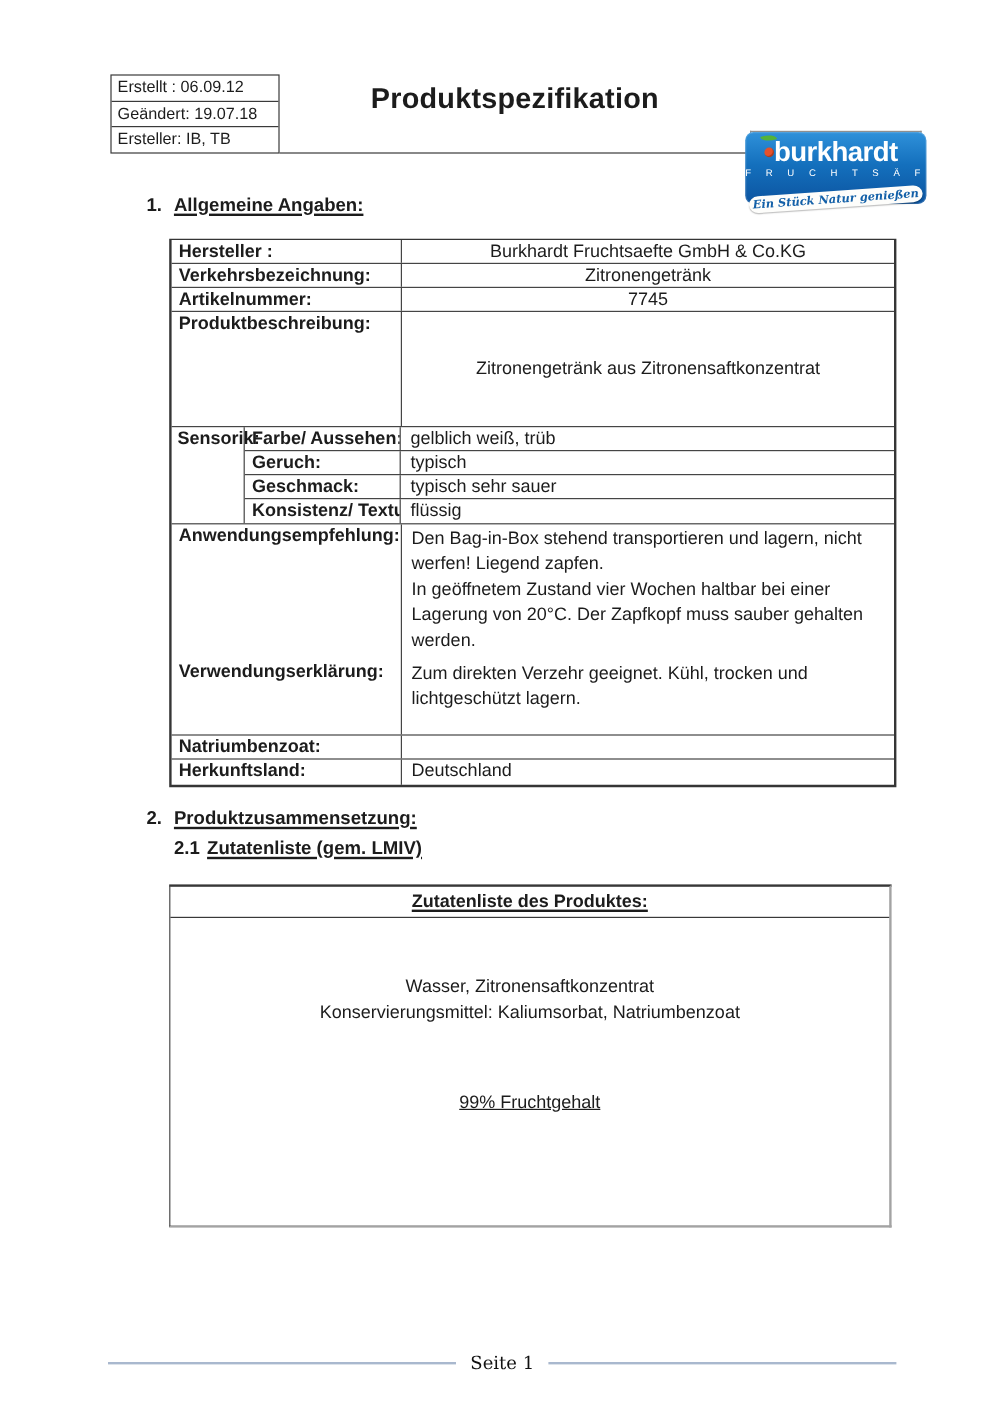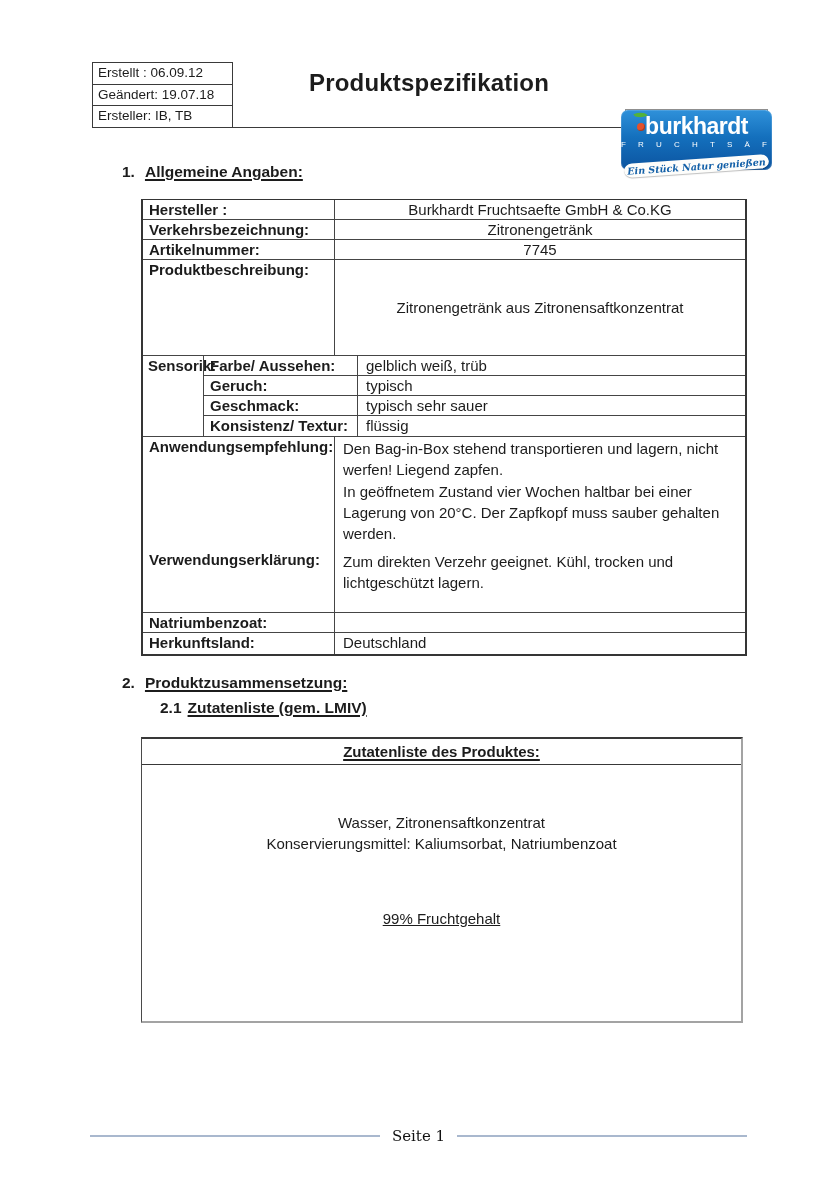--- a/index.html
+++ b/index.html
@@ -44,21 +44,21 @@
   .val { flex:1; padding:0 8px; line-height:20px; }
   .val.center { text-align:center; }
   .row-simple { height:20px; }
   .row-beschreibung { height:96px; }
   .row-beschreibung .val { display:flex; align-items:center; justify-content:center; }
   .sens-block { display:flex; border-bottom:1px solid #454545; }
   .sens-main { width:61px; border-right:1px solid #454545; font-weight:bold; padding:0 5px; line-height:20px; }
   .sens-rows { flex:1; display:flex; flex-direction:column; }
   .sens-row { display:flex; border-bottom:1px solid #454545; height:20px; }
   .sens-row:last-child { border-bottom:none; }
-  .sens-lbl { width:154px; border-right:1px solid #454545; font-weight:bold; padding:0 6px; line-height:19px; white-space:nowrap; overflow:hidden; }
+  .sens-lbl { width:130px; border-right:1px solid #454545; font-weight:bold; padding:0 6px; line-height:19px; white-space:nowrap; overflow:hidden; }
   .sens-val { flex:1; padding:0 8px; line-height:19px; }
   .anw-block { border-bottom:1px solid #454545; }
   .anw-sub { display:flex; }
   .anw-sub .lbl { border-right:1px solid #454545; }
   .anw-a { height:113px; }
   .anw-b { height:62px; }
   .anw-p { line-height:21px; padding-top:1px; }
   .row-ursprung { height:20px; }
   .row-herkunft { height:21px; }
 
@@ -173,21 +173,21 @@
     </div>
     <div class="trow row-herkunft">
       <div class="lbl">Herkunftsland:</div>
       <div class="val">Deutschland</div>
     </div>
   </div>
 
   <div class="sec-heading" style="left:122px; top:674px;">
     <span class="sec-num">2.</span><span class="u">Produktzusammensetzung:</span>
   </div>
-  <div class="sec-heading" style="left:160px; top:699px;">
+  <div class="sec-heading" style="left:145px; top:699px;">
     <span class="sec-num-sub">2.1</span><span class="u">Zutatenliste (gem. LMIV)</span>
   </div>
 
   <div class="zbox">
     <div class="zbox-head">
       <span class="u">Zutatenliste des Produktes:</span>
     </div>
     <div class="zbox-body">
       <div class="z-ing">Wasser, Zitronensaftkonzentrat</div>
       <div class="z-ing">Konservierungsmittel: Kaliumsorbat, Natriumbenzoat</div>

